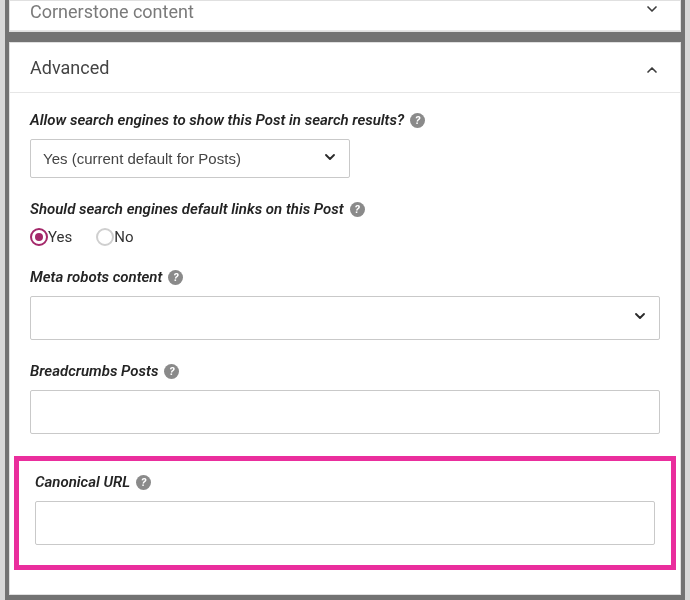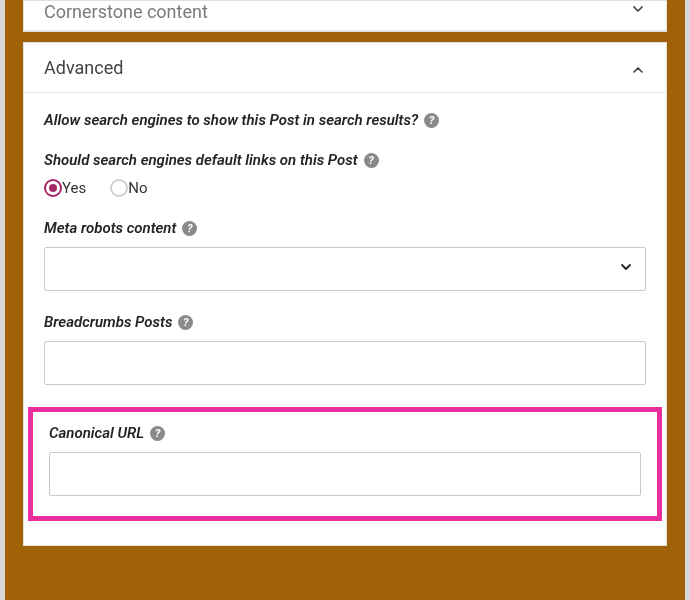--- a/index.html
+++ b/index.html
@@ -12,22 +12,22 @@
       background: #f5f5f5;
       width: 690px;
       height: 600px;
       overflow: hidden;
       color: #333;
     }
     .outer-frame {
       border-left: 5px solid #d8d8d8;
       border-right: 5px solid #d8d8d8;
       height: 100%;
-      padding: 0 18px;
-      background: #a16207;
+      padding: 0 4px;
+      background: #737373;
     }
     .panel {
       background: #fff;
       border: 1px solid #e0e0e0;
     }
     .section-header {
       display: flex;
       align-items: flex-end;
       justify-content: space-between;
       padding: 14px 20px;
@@ -211,20 +211,30 @@
           </svg>
       </span>
     </div>
 
     <div class="section-body">
 
       <div class="field">
         <div class="label-row">
           <span class="field-label">Allow search engines to show this Post in search results?</span>
           <span class="help-icon">?</span>
+        </div>
+        <div class="select-wrap">
+          <select>
+            <option>Yes (current default for Posts)</option>
+          </select>
+          <span class="select-caret">
+            <svg viewBox="0 0 24 24" fill="none" stroke-width="2.8" stroke-linecap="round" stroke-linejoin="round">
+                <polyline points="6 9 12 15 18 9"></polyline>
+              </svg>
+          </span>
         </div>
       </div>
 
       <div class="field">
         <div class="label-row">
           <span class="field-label">Should search engines default links on this Post</span>
           <span class="help-icon">?</span>
         </div>
         <div class="radio-row">
           <label class="radio-opt">

